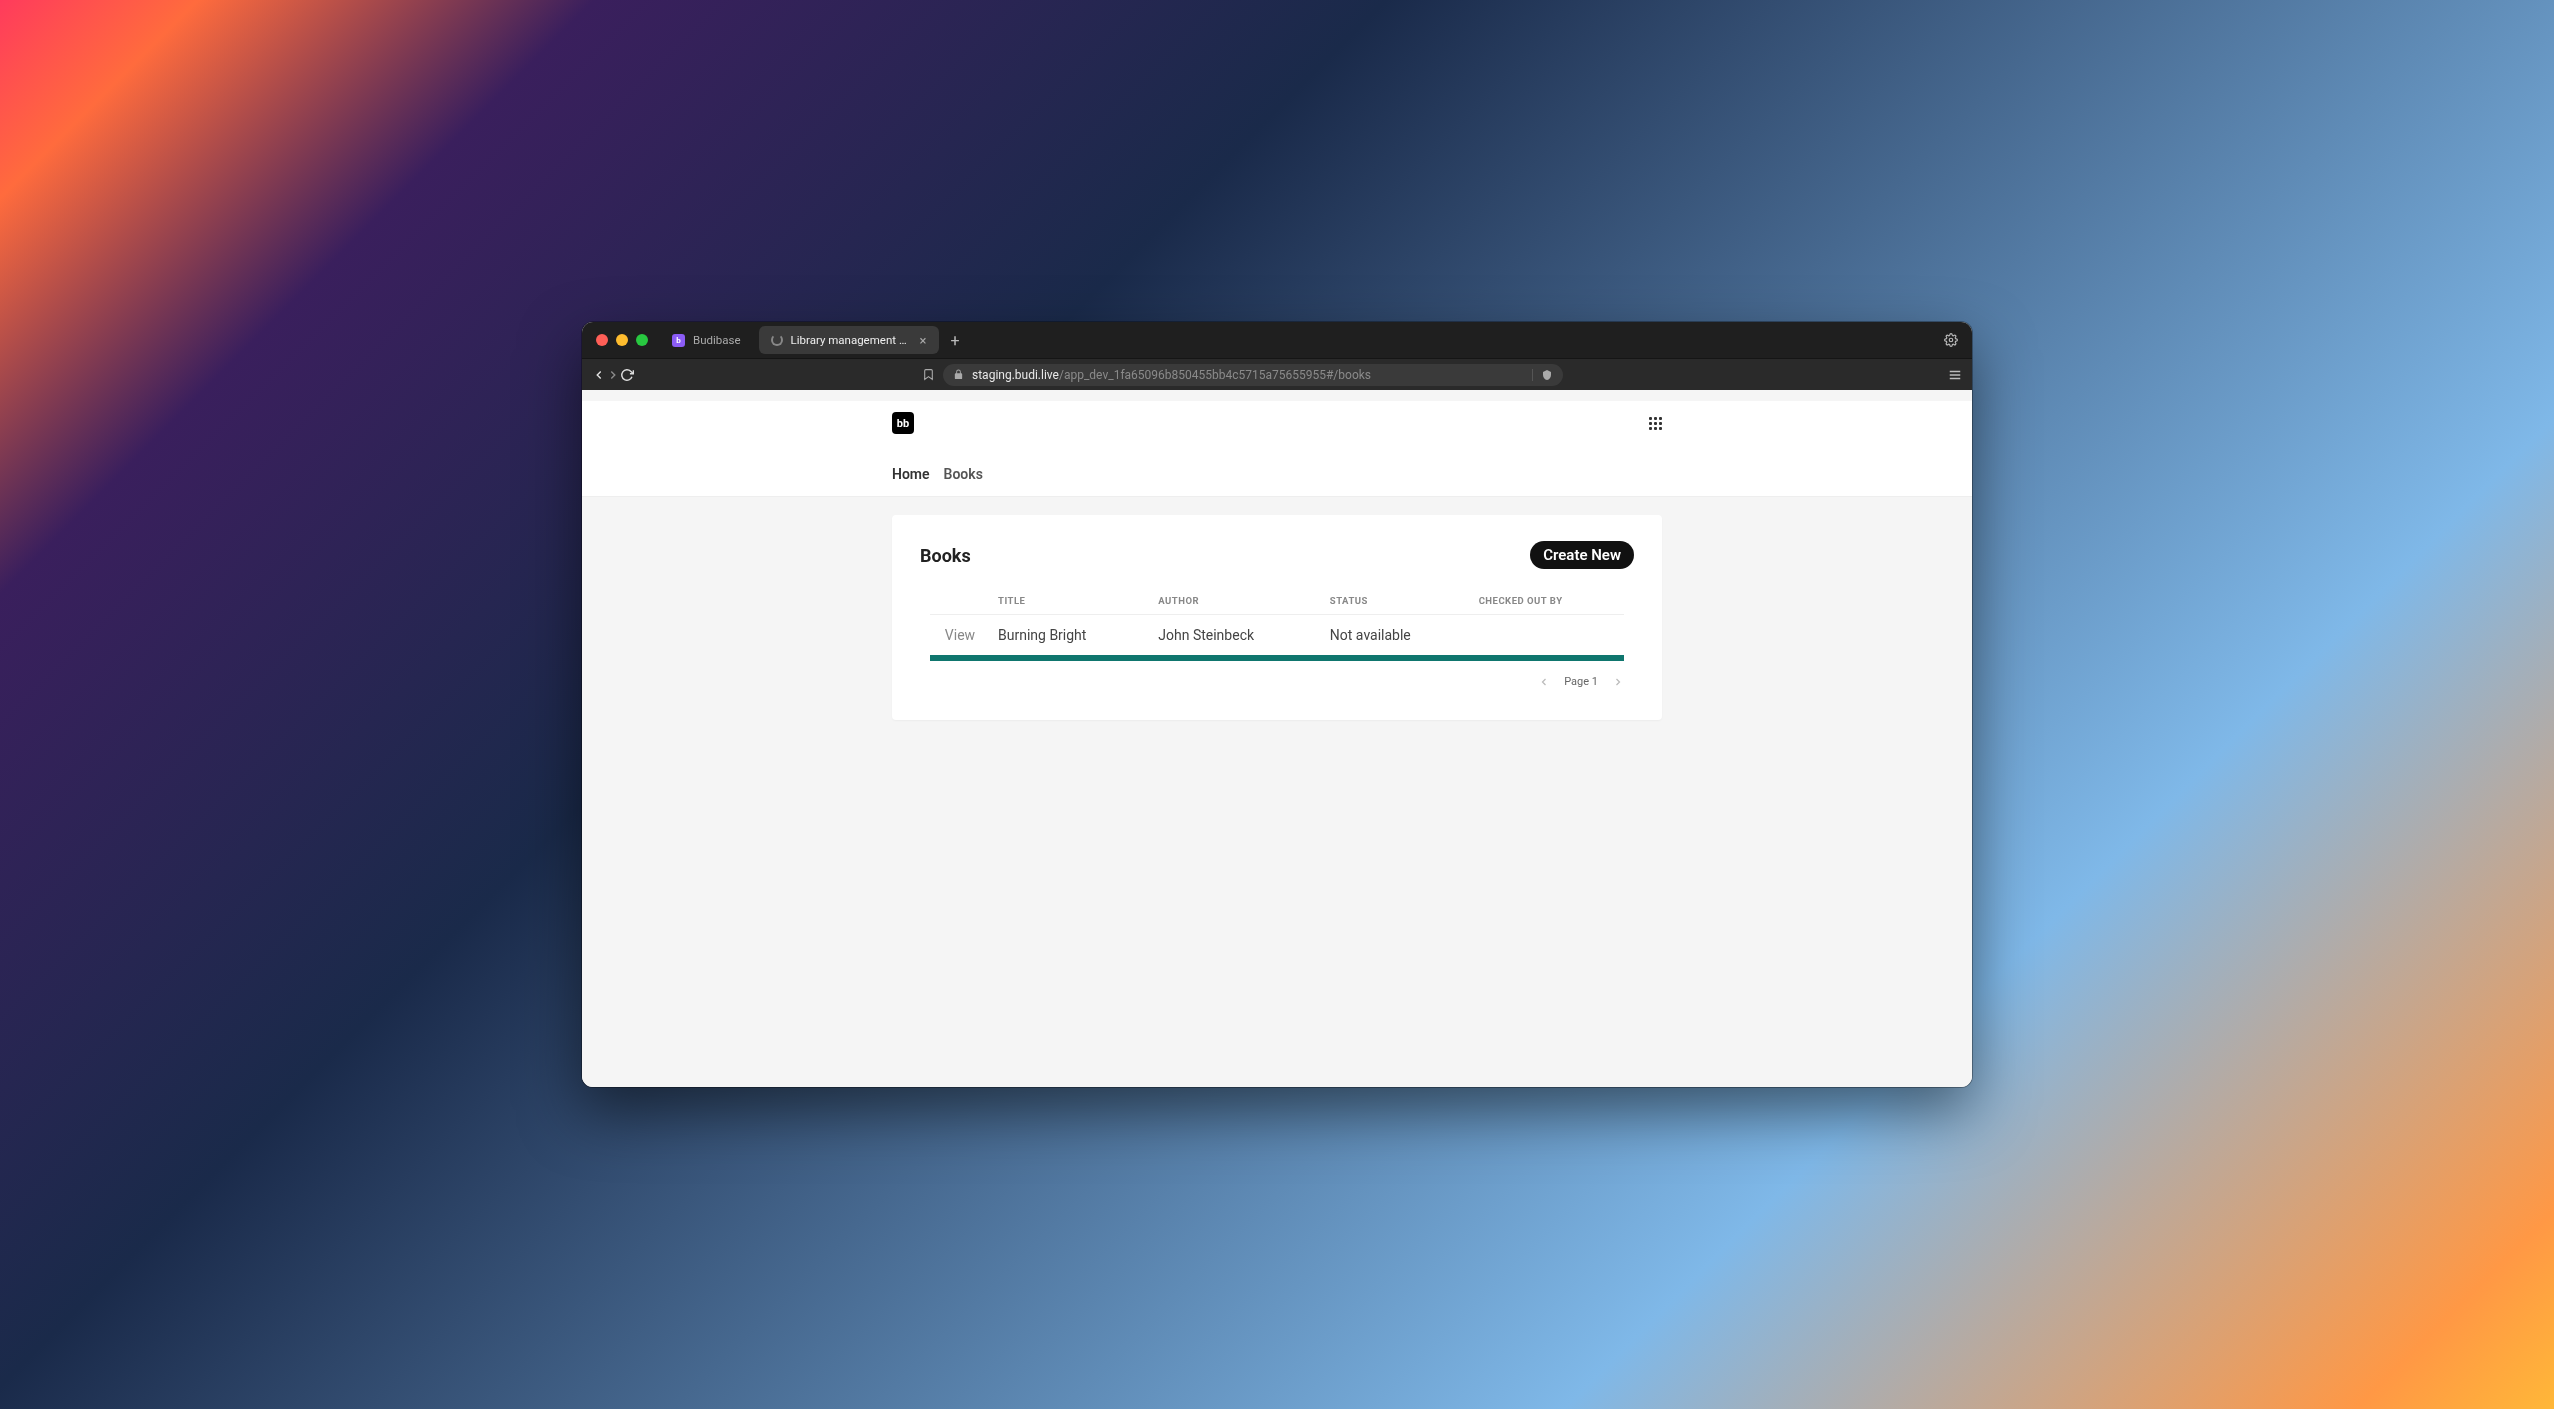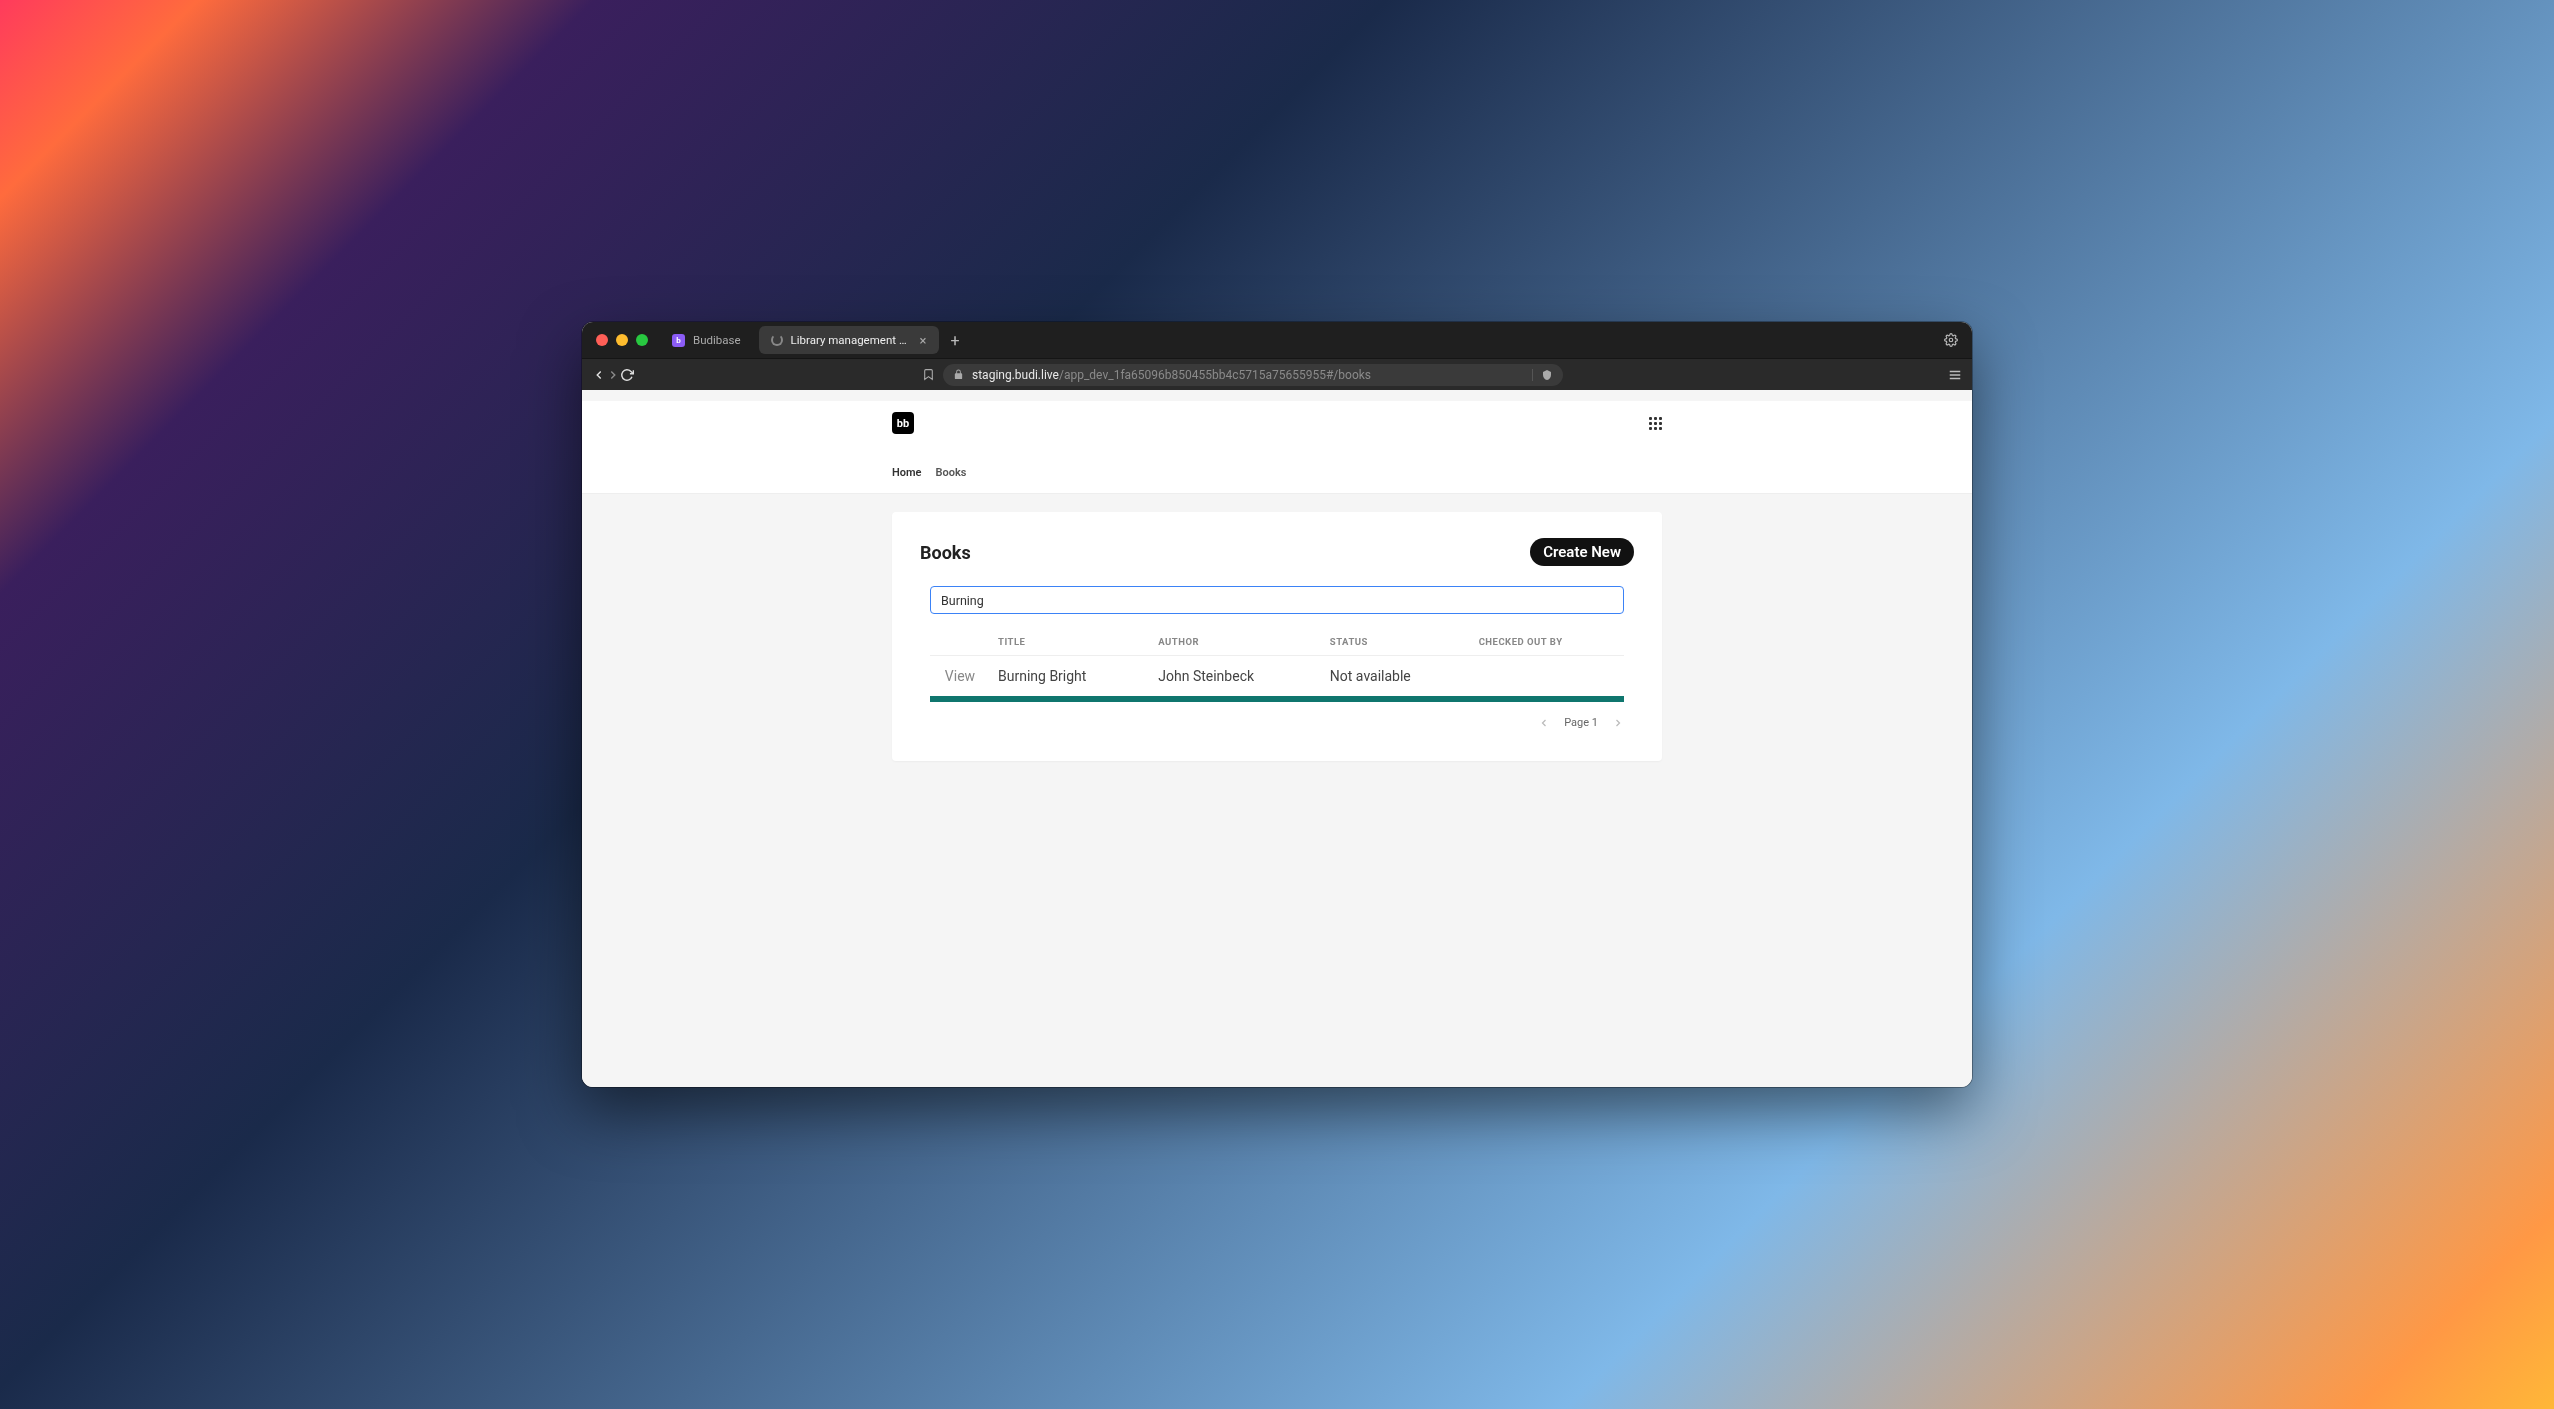--- a/index.html
+++ b/index.html
@@ -127,21 +127,21 @@
   }
   .apps-icon span { width:3px;height:3px;background:#333;border-radius:1px; }
 
   .app-nav {
     width: 770px;
     margin: 0 auto;
     display:flex; gap:14px;
     padding: 10px 0 14px 0;
   }
   .app-nav a {
-    font-size: 11px; font-weight:600; color:#333; text-decoration:none; cursor:pointer;
+    font-size: 14px; font-weight:600; color:#333; text-decoration:none; cursor:pointer;
   }
   .app-nav a.dim { color:#555; font-weight:600;}
 
   .card {
     width: 770px;
     background:#fff;
     margin: 18px auto 0 auto;
     border-radius: 4px;
     padding: 26px 28px 32px 28px;
     box-shadow: 0 1px 2px rgba(0,0,0,0.04);
@@ -306,23 +306,20 @@
         <a class="dim">Books</a>
       </div>
     </div>
 
     <div class="card">
       <div class="card-head">
         <h1>Books</h1>
         <button class="btn-primary">Create New</button>
       </div>
 
-      <div class="search-wrap">
-        <input class="search-input" type="text" value="Burning" style="">
-      </div>
 
       <table class="data">
         <thead>
           <tr>
             <th style="width:60px"></th>
             <th>TITLE</th>
             <th>AUTHOR</th>
             <th>STATUS</th>
             <th>CHECKED OUT BY</th>
           </tr>

